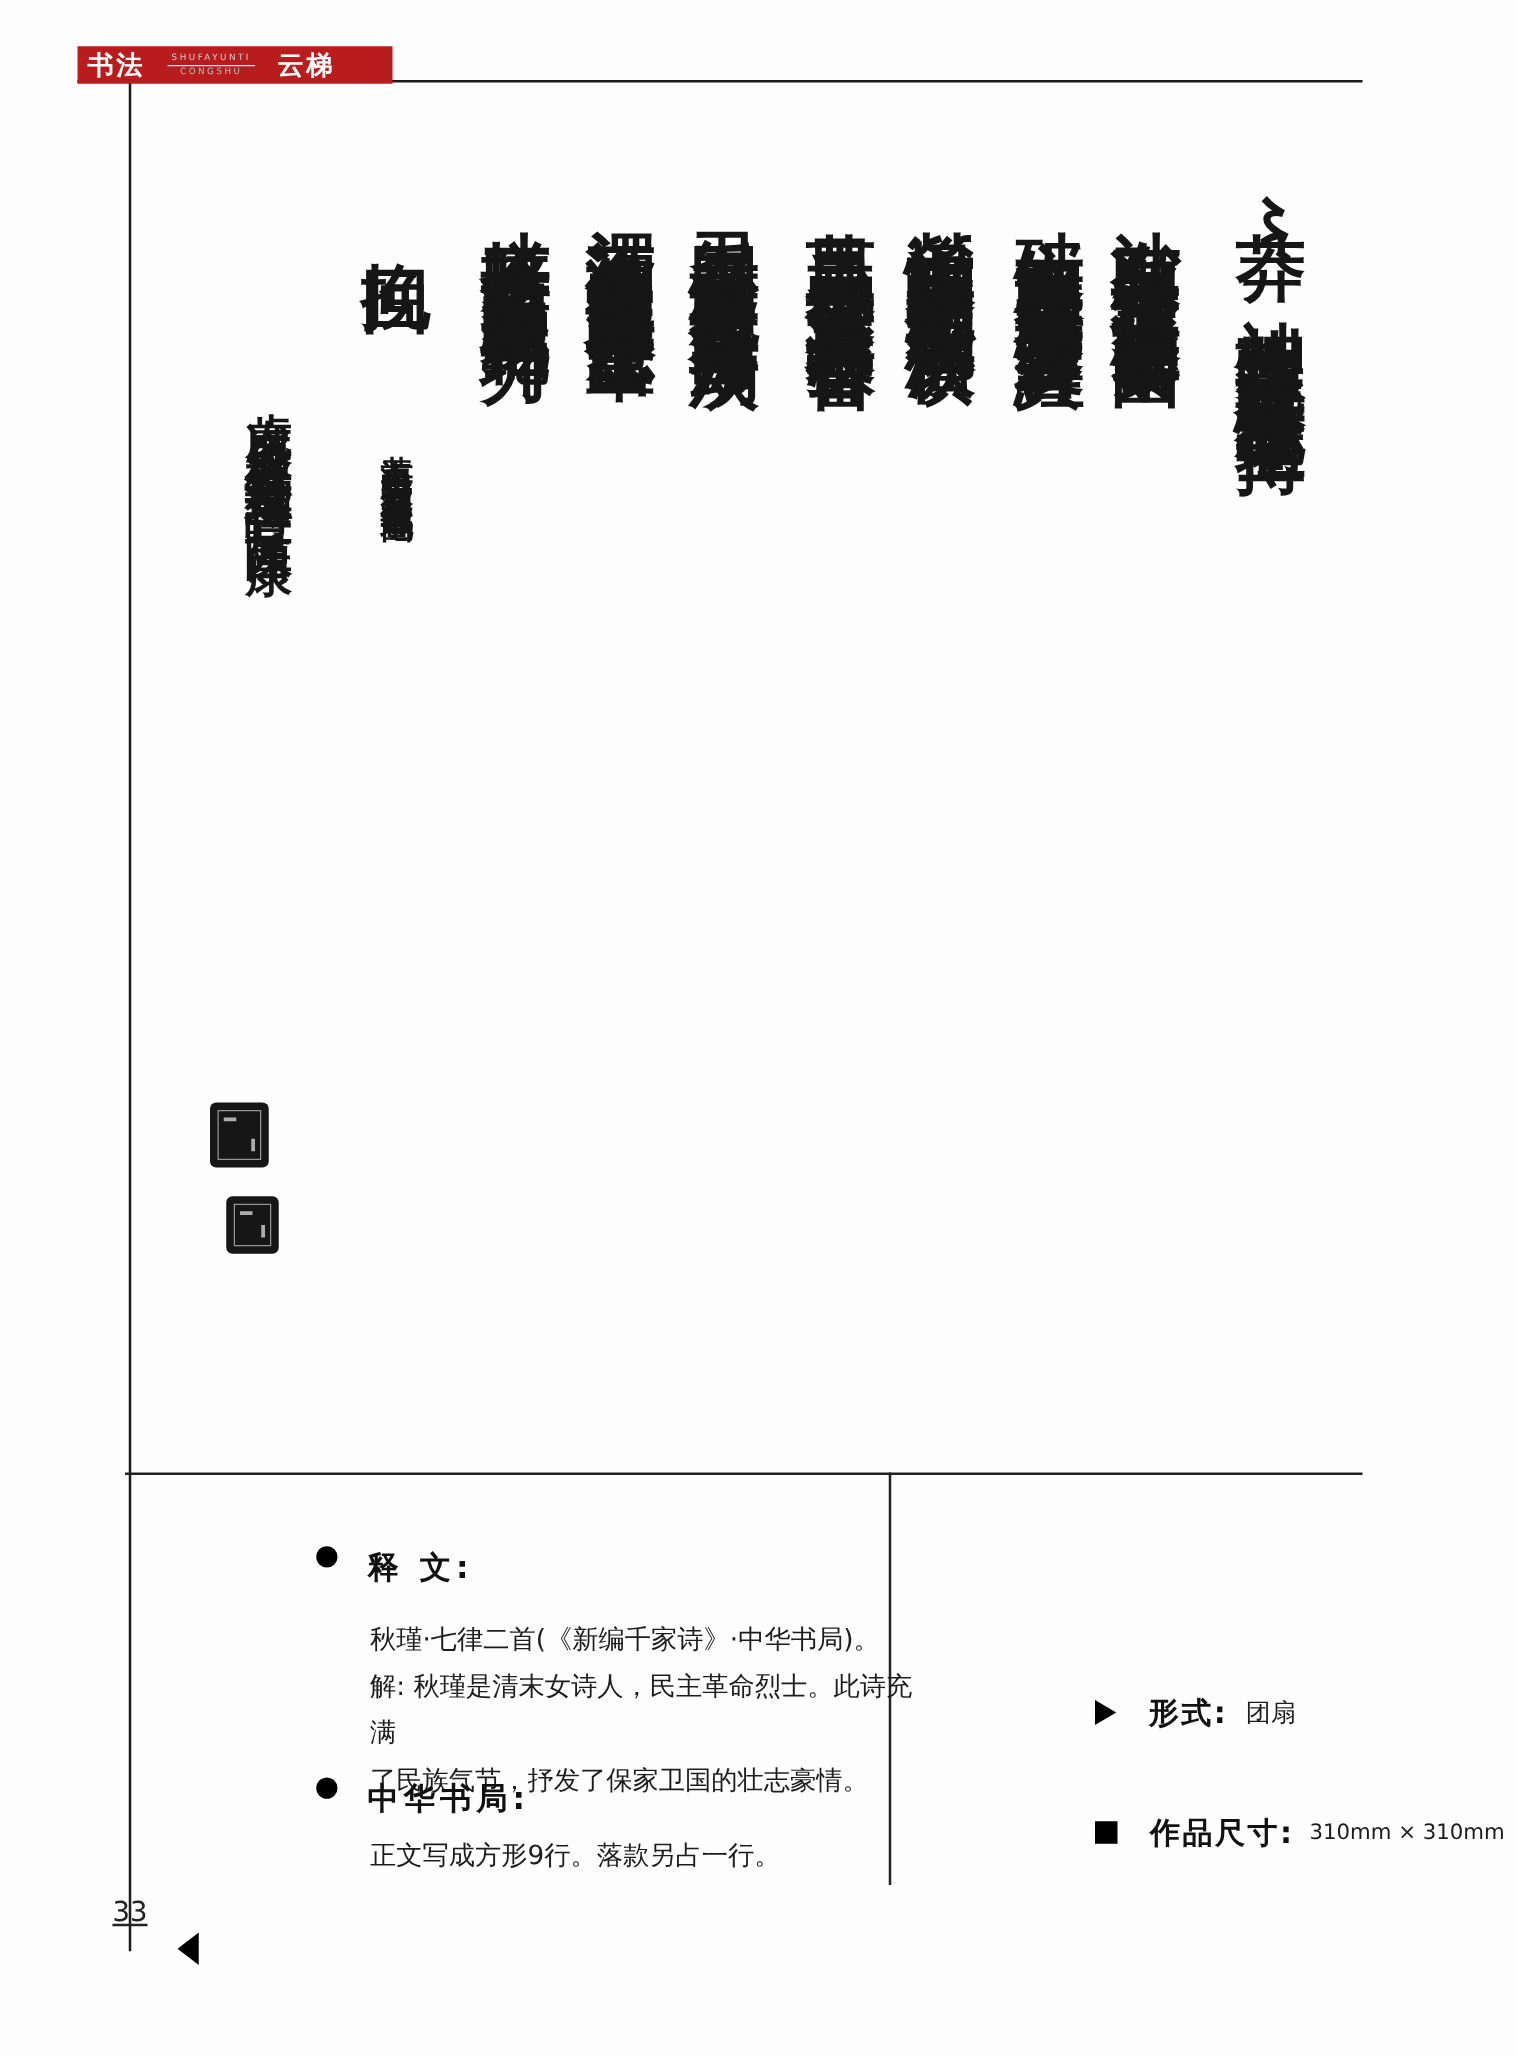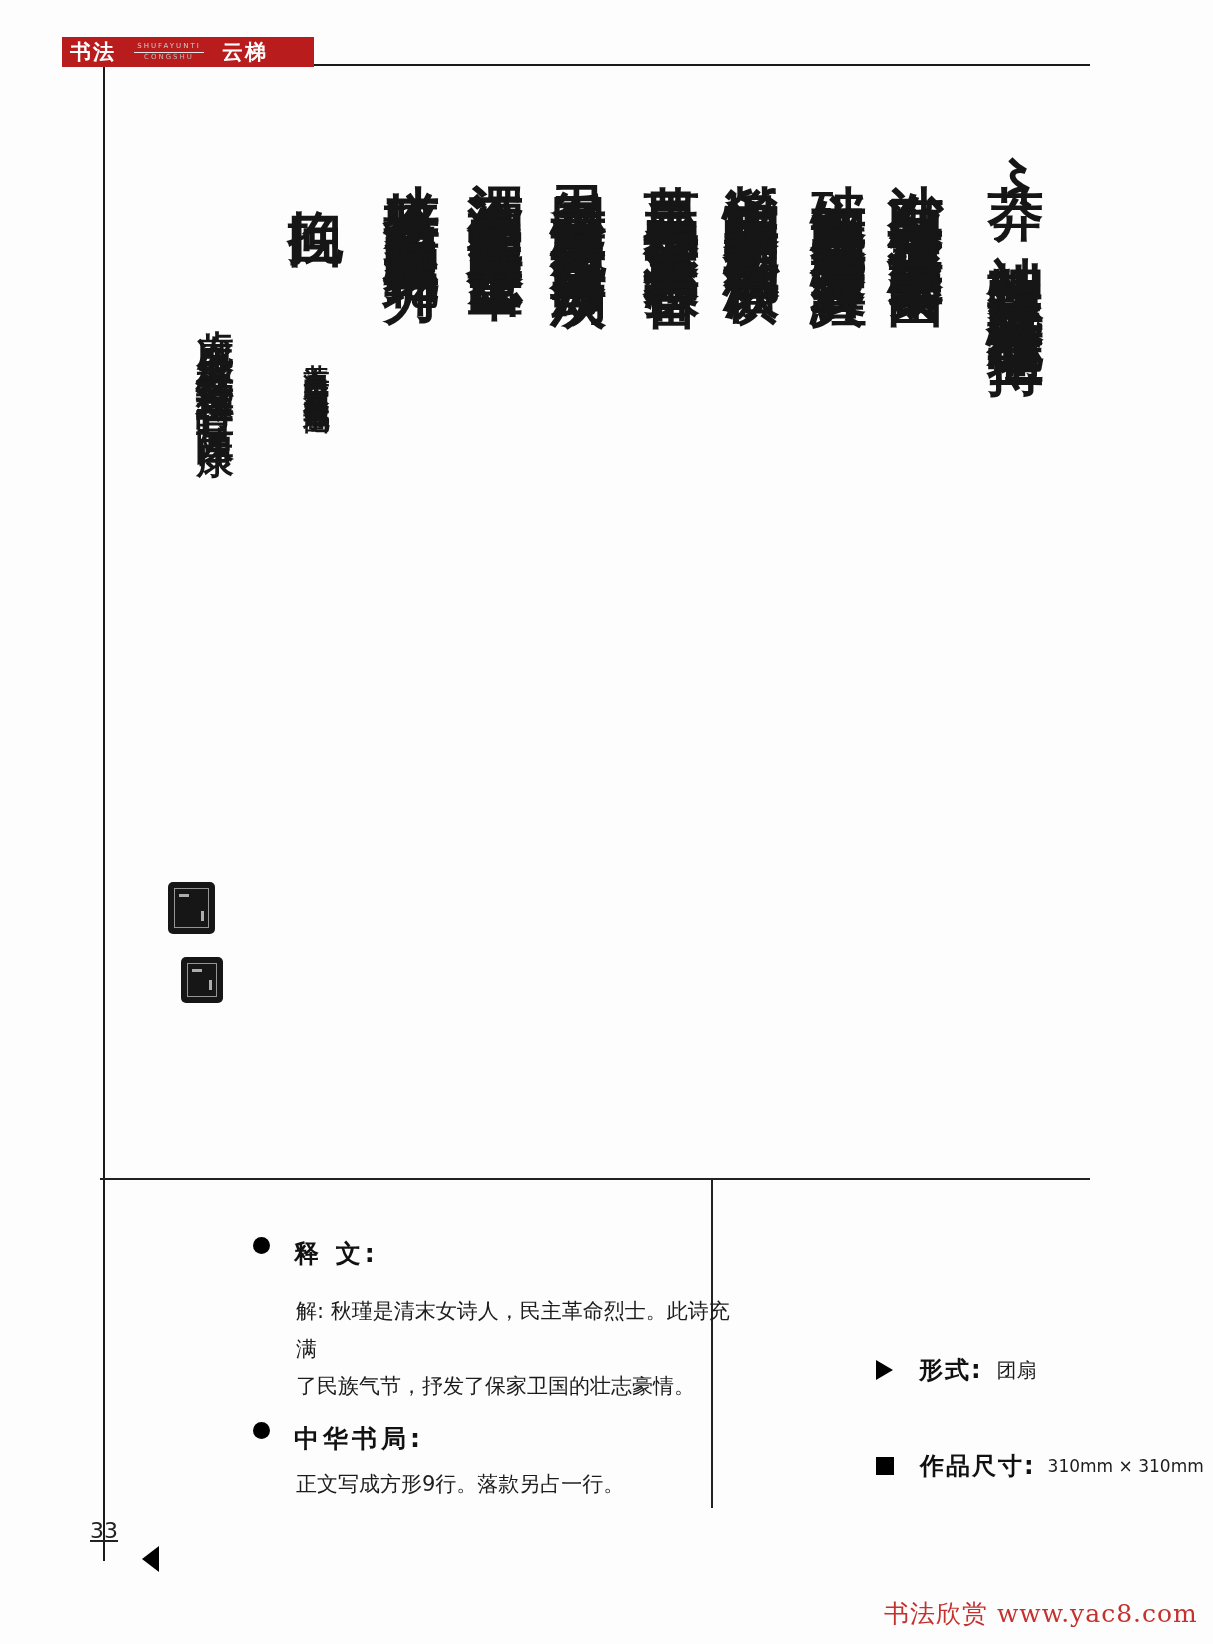--- a/index.html
+++ b/index.html
@@ -179,20 +179,21 @@
   </div>
 
   <div class="notes-rule-h"></div>
   <div class="notes-rule-v"></div>
 
   <div class="note-label-row" style="left:253px; top:1237px">
     <span class="dot-icon"></span>
     <span class="note-label">释 文:</span>
   </div>
   <div class="note-para" style="top:1293px">
+    <div>秋瑾·七律二首(《新编千家诗》·中华书局)。</div>
     <div>解: 秋瑾是清末女诗人，民主革命烈士。此诗充满</div>
     <div>了民族气节，抒发了保家卫国的壮志豪情。</div>
   </div>
 
   <div class="note-label-row" style="left:253px; top:1422px">
     <span class="dot-icon"></span>
     <span class="note-label">中华书局:</span>
   </div>
   <div class="note-para" style="top:1466px">正文写成方形9行。落款另占一行。</div>
 
@@ -202,15 +203,14 @@
     <span class="fmt-value">团扇</span>
   </div>
   <div class="fmt-row" style="left:876px; top:1450px">
     <span class="sq-icon"></span>
     <span class="fmt-label">作品尺寸:</span>
     <span class="size-value">310mm × 310mm</span>
   </div>
 
   <span class="pagenum">33</span>
   <span class="tri-left-icon"></span>
-  <div class="watermark">书法欣赏 www.yac8.com</div>
 
 </div>
 
 </body></html>

